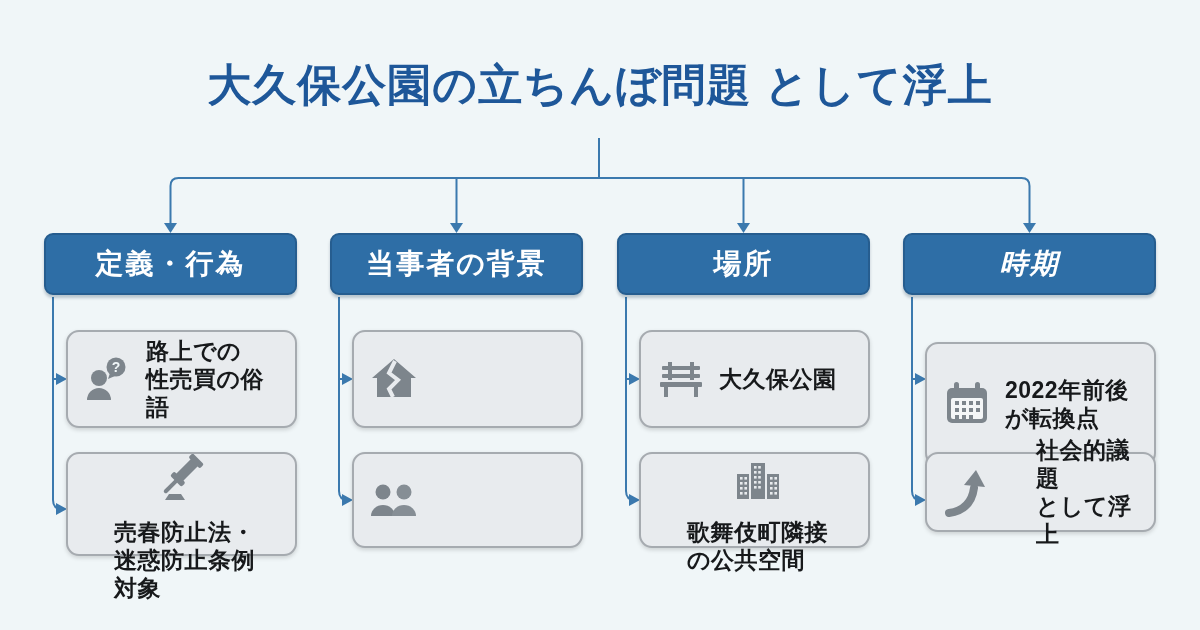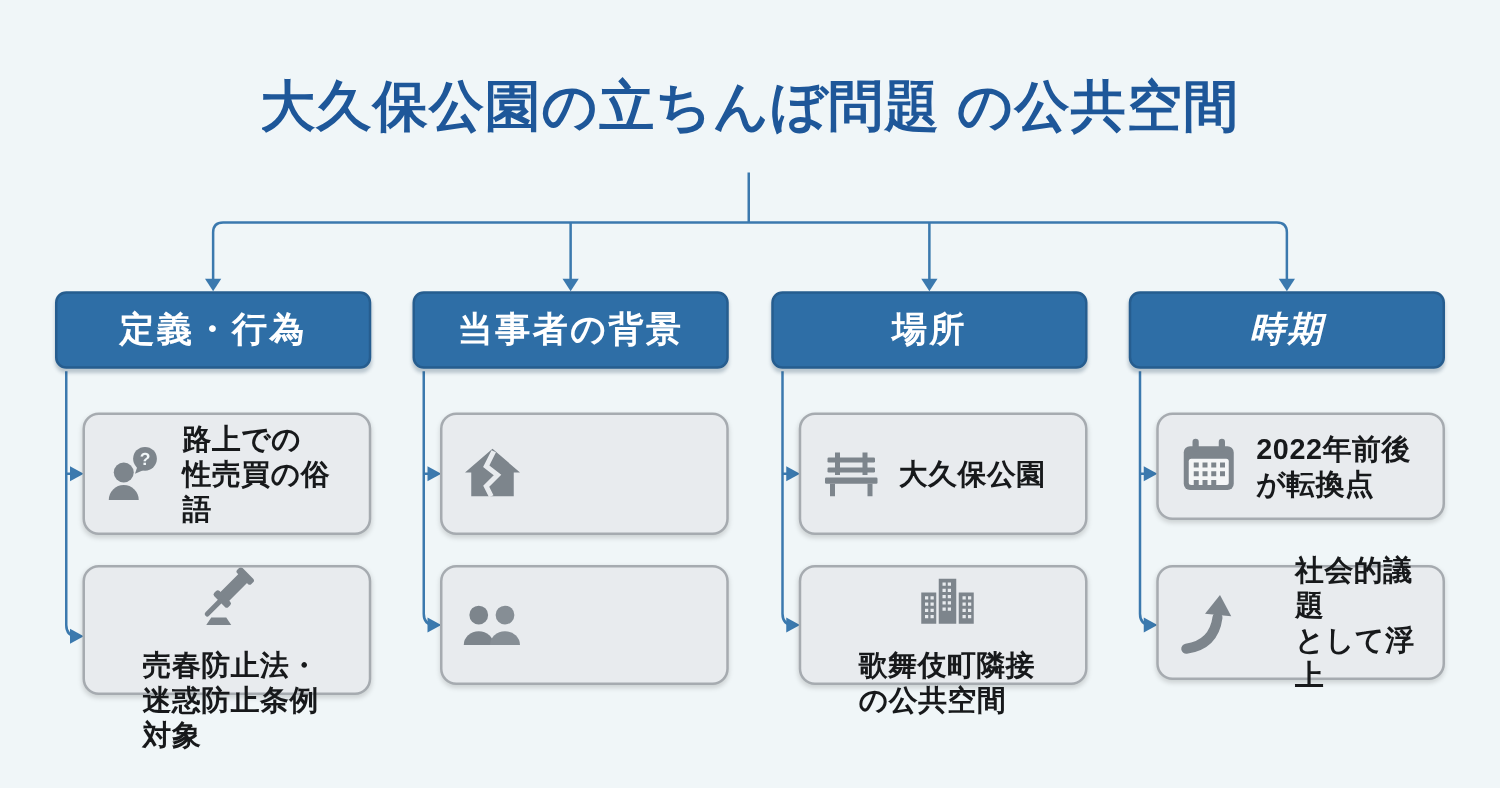--- a/index.html
+++ b/index.html
@@ -59,29 +59,29 @@
   }
   
   .h0{left:44px;top:233px;}  .h1{left:330px;top:233px;}
   .h2{left:617px;top:233px;} .h3{left:903px;top:233px;font-style:italic;}
   .c00{left:66px;top:330px;height:98px;}
   .c01{left:66px;top:452px;height:104px;flex-direction:column;}
   .c10{left:352px;top:330px;height:98px;}
   .c11{left:352px;top:452px;height:96px;}
   .c20{left:639px;top:330px;height:98px;}
   .c21{left:639px;top:452px;height:96px;flex-direction:column;}
-  .c30{left:925px;top:330px;height:86px;padding-left:14px;}
-  .c31{left:925px;top:452px;height:92px;gap:43px;}
+  .c30{left:925px;top:342px;height:124px;padding-left:14px;}
+  .c31{left:925px;top:452px;height:80px;gap:43px;}
 </style>
 </head>
 <body>
 
 <div class="canvas">
 
-  <div class="page-title">大久保公園の立ちんぼ問題 の公共空間</div>
+  <div class="page-title">大久保公園の立ちんぼ問題 として浮上</div>
 
   <svg class="connectors" width="1200" height="630" viewBox="0 0 1200 630">
     <g stroke="#3b79ae" stroke-width="2" fill="none">
 
       <path d="M599,138 V178"></path>
       <path d="M170.5,226 V186 Q170.5,178 178.5,178 H1021.5 Q1029.5,178 1029.5,186 V226"></path>
       <path d="M456.5,178 V226"></path>
       <path d="M743.5,178 V226"></path>
 
       <path d="M53,297 V500 Q53,509 62,509 H57"></path>

